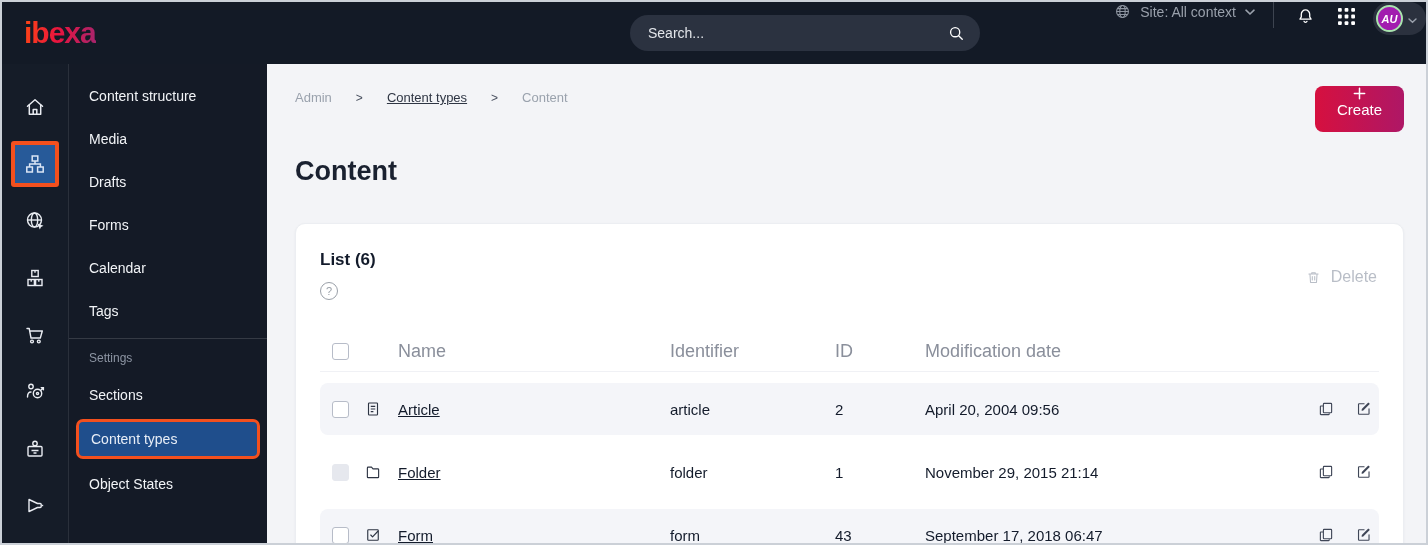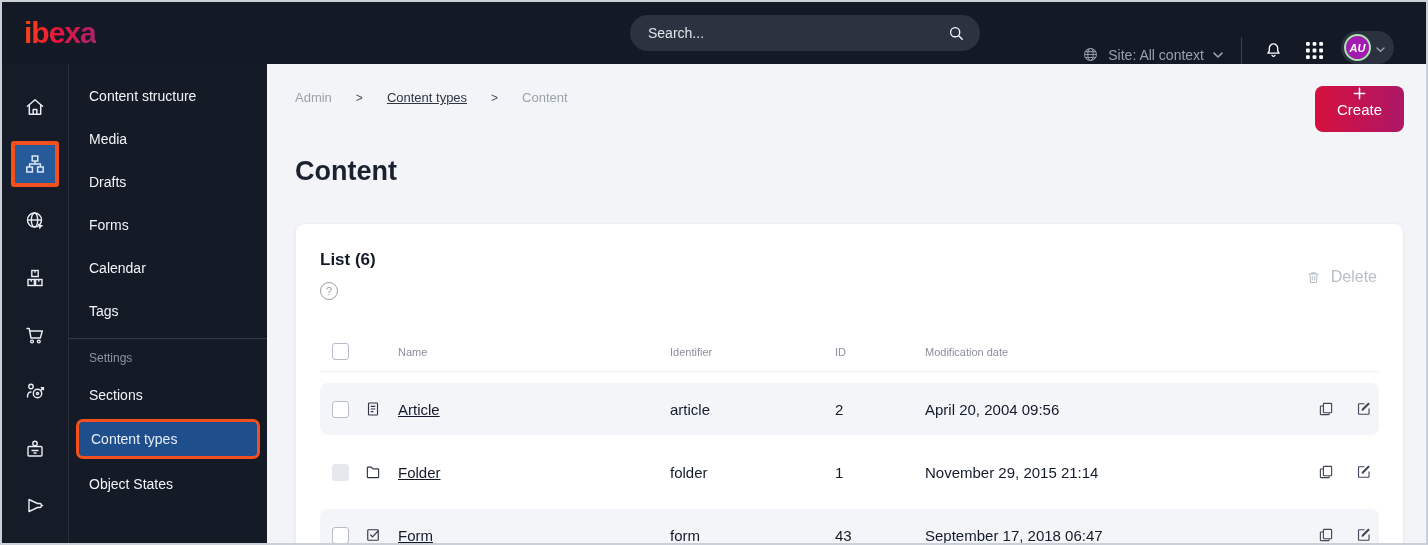--- a/index.html
+++ b/index.html
@@ -9,21 +9,21 @@
   
   .topbar { height:62px; flex:0 0 62px; background:#131a26; position:relative; display:flex; align-items:center; }
   .logo { margin-left:22px; font-size:30px; font-weight:700; letter-spacing:-1px; color:#e8143f; cursor:pointer; }
   @supports (-webkit-background-clip:text) {
     .logo { background:linear-gradient(100deg,#ff4713 0%,#e8143f 48%,#a4256e 100%); -webkit-background-clip:text; background-clip:text; color:transparent; }
   }
   .searchbox { position:absolute; left:628px; top:13px; width:350px; height:36px; background:#2b3240; border-radius:18px; display:flex; align-items:center; padding:0 14px 0 18px; }
   .searchbox input { flex:1; background:transparent; border:none; outline:none; color:#eef0f3; font-size:14px; font-family:Liberation Sans, sans-serif; }
   .searchbox input::placeholder { color:#e3e6ea; opacity:1; }
   .search-icon svg { display:block; }
-  .top-right { position:absolute; right:32px; top:0; height:62px; display:flex; align-items:flex-end; gap:13px; }
+  .top-right { position:absolute; right:0; top:0; height:62px; display:flex; align-items:flex-start; gap:13px; }
   .site-cluster { display:flex; align-items:center; gap:8px; color:#99a0ab; font-size:14px; cursor:pointer; }
   .site-cluster svg { display:block; }
   .vdivider { width:1px; height:26px; background:#3d4450; margin:0 4px; }
   .iconbtn { display:flex; align-items:center; justify-content:center; width:28px; height:28px; cursor:pointer; }
   .avatar-pill { display:flex; align-items:center; gap:4px; background:#2b313e; border-radius:17px; padding:3px 8px 3px 3px; cursor:pointer; }
   .avatar { width:27px; height:27px; border-radius:50%; background:#a21caf; border:2px solid #a9e3ae; color:#fff; font-size:11px; font-weight:700; display:flex; align-items:center; justify-content:center;font-style:italic; }
 
   
   .body-row { flex:1; display:flex; min-height:0; }
 
@@ -54,21 +54,21 @@
   .card { margin-top:36px; background:#fff; border:1px solid #eceef2; border-radius:10px; padding:26px 24px 24px 24px; position:relative; box-shadow:0 1px 3px rgba(25,35,60,0.05); height:420px; }
   .card-title { font-size:17px; font-weight:700; color:#131b2b; }
   .info-row { margin-top:12px; display:flex; align-items:center; gap:10px; color:#82879​1; }
   .help-circle { width:18px; height:18px; border-radius:50%; border:1.4px solid #9aa0a8; color:#9aa0a8; font-size:11px; display:flex; align-items:center; justify-content:center; flex:0 0 18px; }
   .info-text { font-size:13px; color:#878d99; }
   .delete-btn { position:absolute; top:44px; right:26px; display:flex; align-items:center; gap:9px; color:#b9bec7; font-size:16px; cursor:default; background:none; border:none; font-family:"Liberation Sans", sans-serif; }
 
   
   .tbl { margin-top:32px; }
   .tbl-grid { display:grid; grid-template-columns:44px 34px 272px 165px 90px 1fr 92px; align-items:center; }
-  .tbl-head { height:40px; color:#8a8f9b; font-size:11px; border-bottom:1px solid #f0f1f5; }
+  .tbl-head { height:40px; color:#8a8f9b; font-size:18px; border-bottom:1px solid #f0f1f5; }
   .tbl-row { height:52px; margin-top:11px; border-radius:8px; font-size:15px; color:#131b2b; }
   .tbl-row.striped { background:#f4f5f9; }
   .cb { width:17px; height:17px; border:1.5px solid #b7bcc8; border-radius:3px; background:#fff; margin-left:12px; cursor:pointer; }
   .cb.disabled { border-color:#e6e8ee; background:#e6e8ee; cursor:default; }
   .type-icon { color:#2c3342; display:flex; align-items:center; }
   .name-link { color:#131b2b; text-decoration:underline; cursor:pointer; }
   .cell-actions { display:flex; justify-content:flex-end; gap:20px; padding-right:6px; color:#3f4657; }
   .cell-actions .act { cursor:pointer; display:flex; }
 </style>
 </head>

